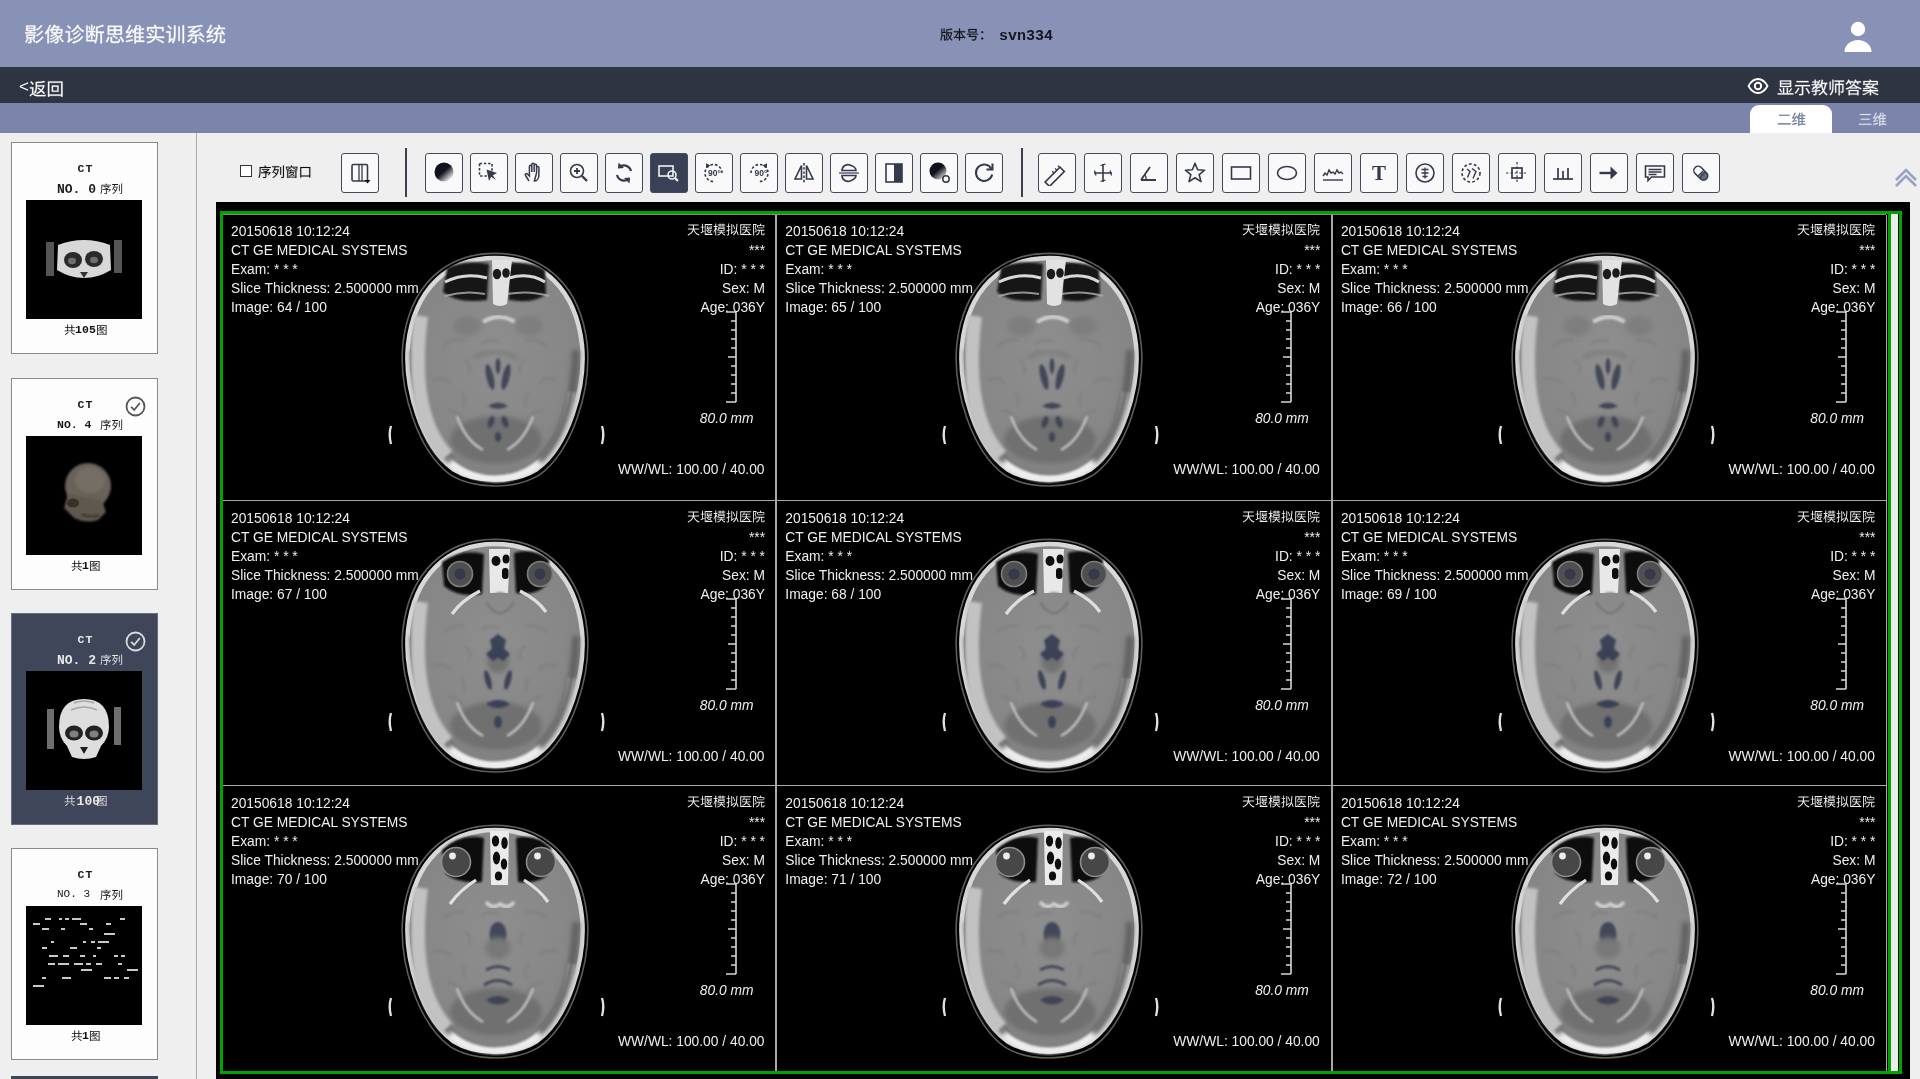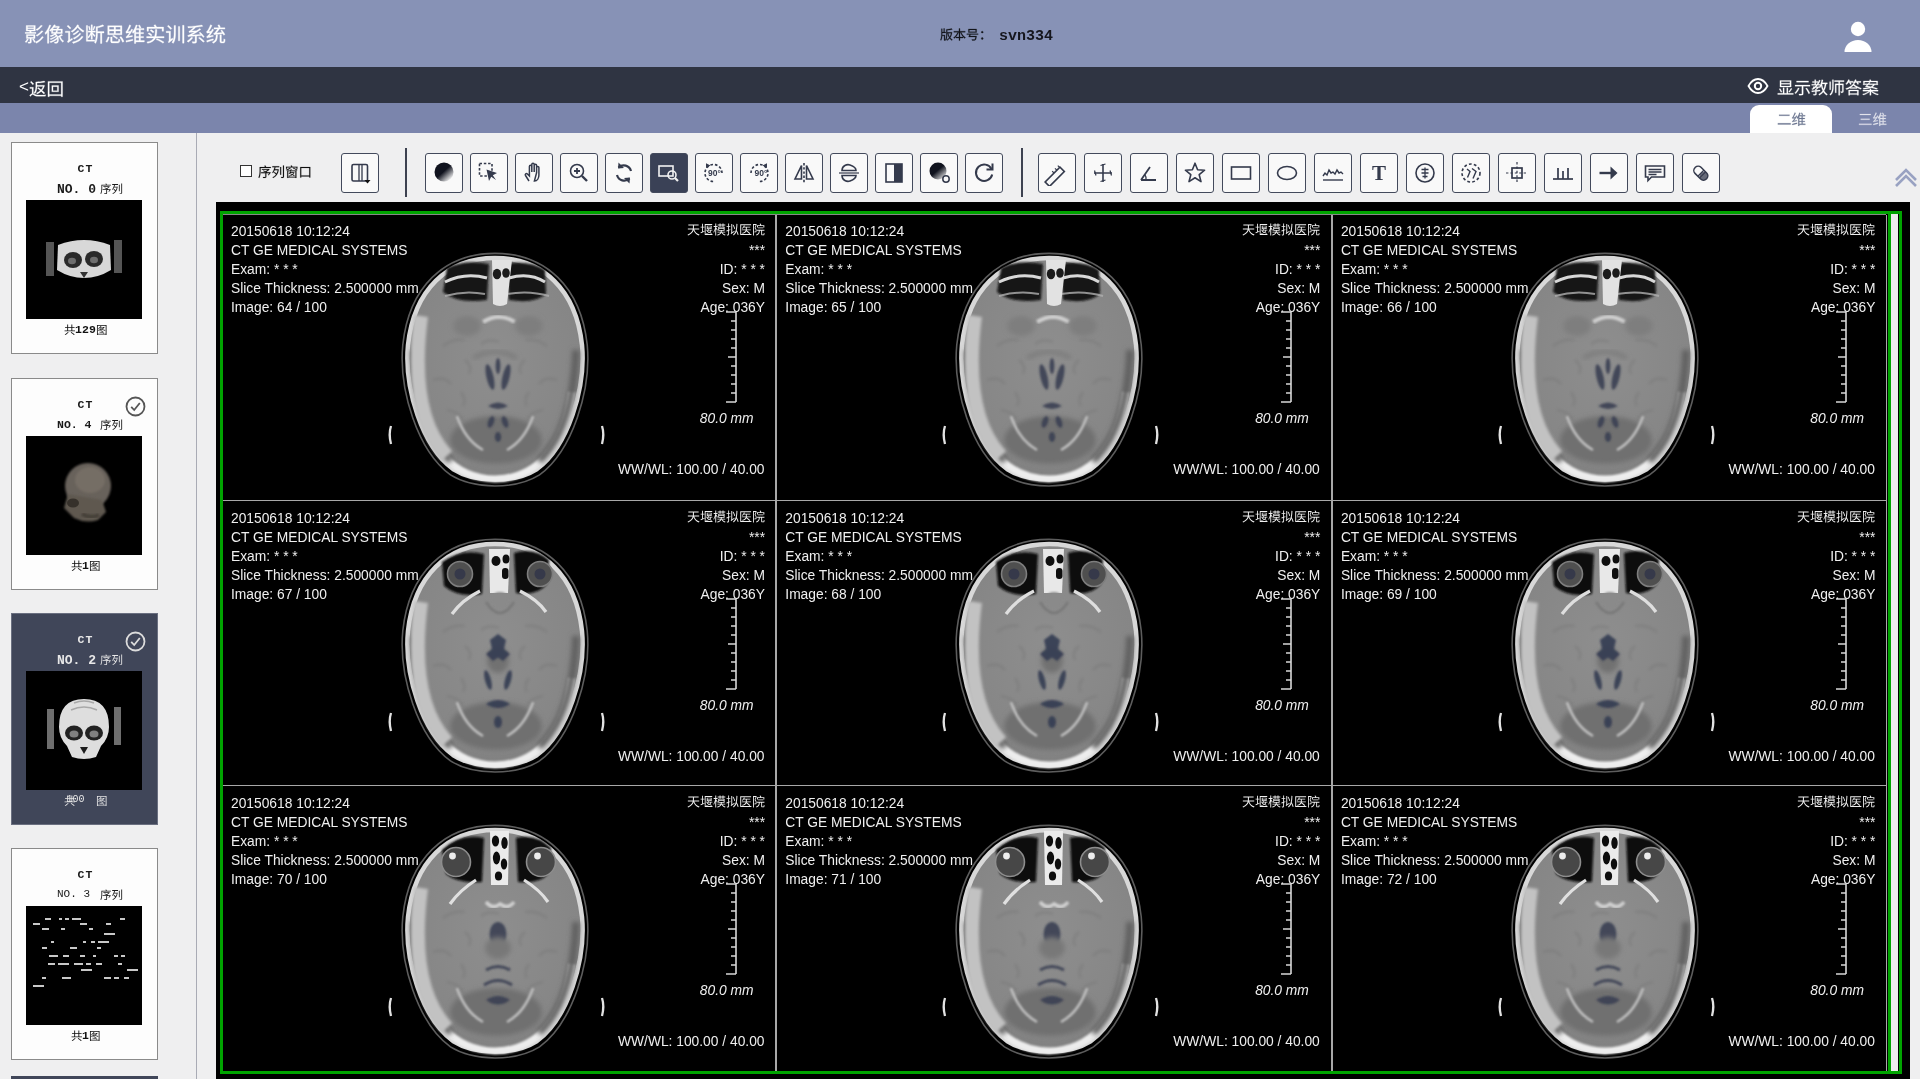--- a/index.html
+++ b/index.html
@@ -313,21 +313,21 @@
       <ellipse cx="46" cy="61" rx="4" ry="3.2" fill="#6e6e6e"></ellipse>
       <ellipse cx="68" cy="60" rx="4" ry="3.2" fill="#6e6e6e"></ellipse>
       <path d="M54 72 l4 6 4 -6 z" fill="#333"></path>
     </svg>
     <div class="abs" style="left:51.6px;top:180.0px;width:43.7px;height:14px">
       <svg style="position:absolute;left:0;top:0.5px" width="11.5" height="12.5" viewBox="0 0 11.5 12.5">
         <g fill="#111" transform="translate(0 10.1) scale(0.0115 -0.0115)">
           <use href="#c20849"></use>
         </g>
       </svg>
-      <div class="abs" style="left:11.5px;top:0;font-family:'Liberation Mono',monospace;font-size:11.5px;font-weight:bold;color:#111">129</div>
+      <div class="abs" style="left:11.5px;top:0;font-family:'Liberation Mono',monospace;font-size:11.5px;font-weight:bold;color:#111">105</div>
       <svg style="position:absolute;left:32.2px;top:0.5px" width="11.5" height="12.5" viewBox="0 0 11.5 12.5">
         <g fill="#111" transform="translate(0 10.1) scale(0.0115 -0.0115)">
           <use href="#c22270"></use>
         </g>
       </svg>
     </div>
   </div>
 <div class="card" style="top:378.0px">
     <div class="abs" style="left:0;width:147px;top:19px;text-align:center;font-family:'Liberation Mono',monospace;font-size:11.5px;font-weight:bold;color:#1a1a1a;letter-spacing:1px">CT</div>
     <div class="abs" style="left:45px;top:39px;font-family:'Liberation Mono',monospace;font-size:11.5px;font-weight:bold;color:#1a1a1a">NO. 4 </div>
@@ -387,21 +387,21 @@
       <ellipse cx="68" cy="63" rx="4.5" ry="3.5" fill="#808080"></ellipse>
       <path d="M54 76 l4 7 4 -7 z" fill="#1c1c1c"></path>
       <path d="M48 32 q10 -4 20 0 M45 39 q13 -6 26 0" stroke="#a8a8a8" stroke-width="1.4" fill="none"></path>
     </svg>
     <div class="abs" style="left:51.6px;top:180.0px;width:43.7px;height:14px">
       <svg style="position:absolute;left:0;top:0.5px" width="11.5" height="12.5" viewBox="0 0 11.5 12.5">
         <g fill="#e8e8e8" transform="translate(0 10.1) scale(0.0115 -0.0115)">
           <use href="#c20849"></use>
         </g>
       </svg>
-      <div class="abs" style="left:3px;top:0;font-family:'Liberation Mono',monospace;font-size:10px;font-weight:normal;color:#e8e8e8">100</div>
+      <div class="abs" style="left:13px;top:0;font-family:'Liberation Mono',monospace;font-size:13px;font-weight:bold;color:#e8e8e8">100</div>
       <svg style="position:absolute;left:32.2px;top:0.5px" width="11.5" height="12.5" viewBox="0 0 11.5 12.5">
         <g fill="#e8e8e8" transform="translate(0 10.1) scale(0.0115 -0.0115)">
           <use href="#c22270"></use>
         </g>
       </svg>
     </div>
   </div>
 <div class="card" style="top:848.0px">
     <div class="abs" style="left:0;width:147px;top:19px;text-align:center;font-family:'Liberation Mono',monospace;font-size:11.5px;font-weight:bold;color:#1a1a1a;letter-spacing:1px">CT</div>
     <div class="abs" style="left:45px;top:39px;font-family:'Liberation Mono',monospace;font-size:11px;font-weight:normal;color:#1a1a1a">NO. 3 </div>

